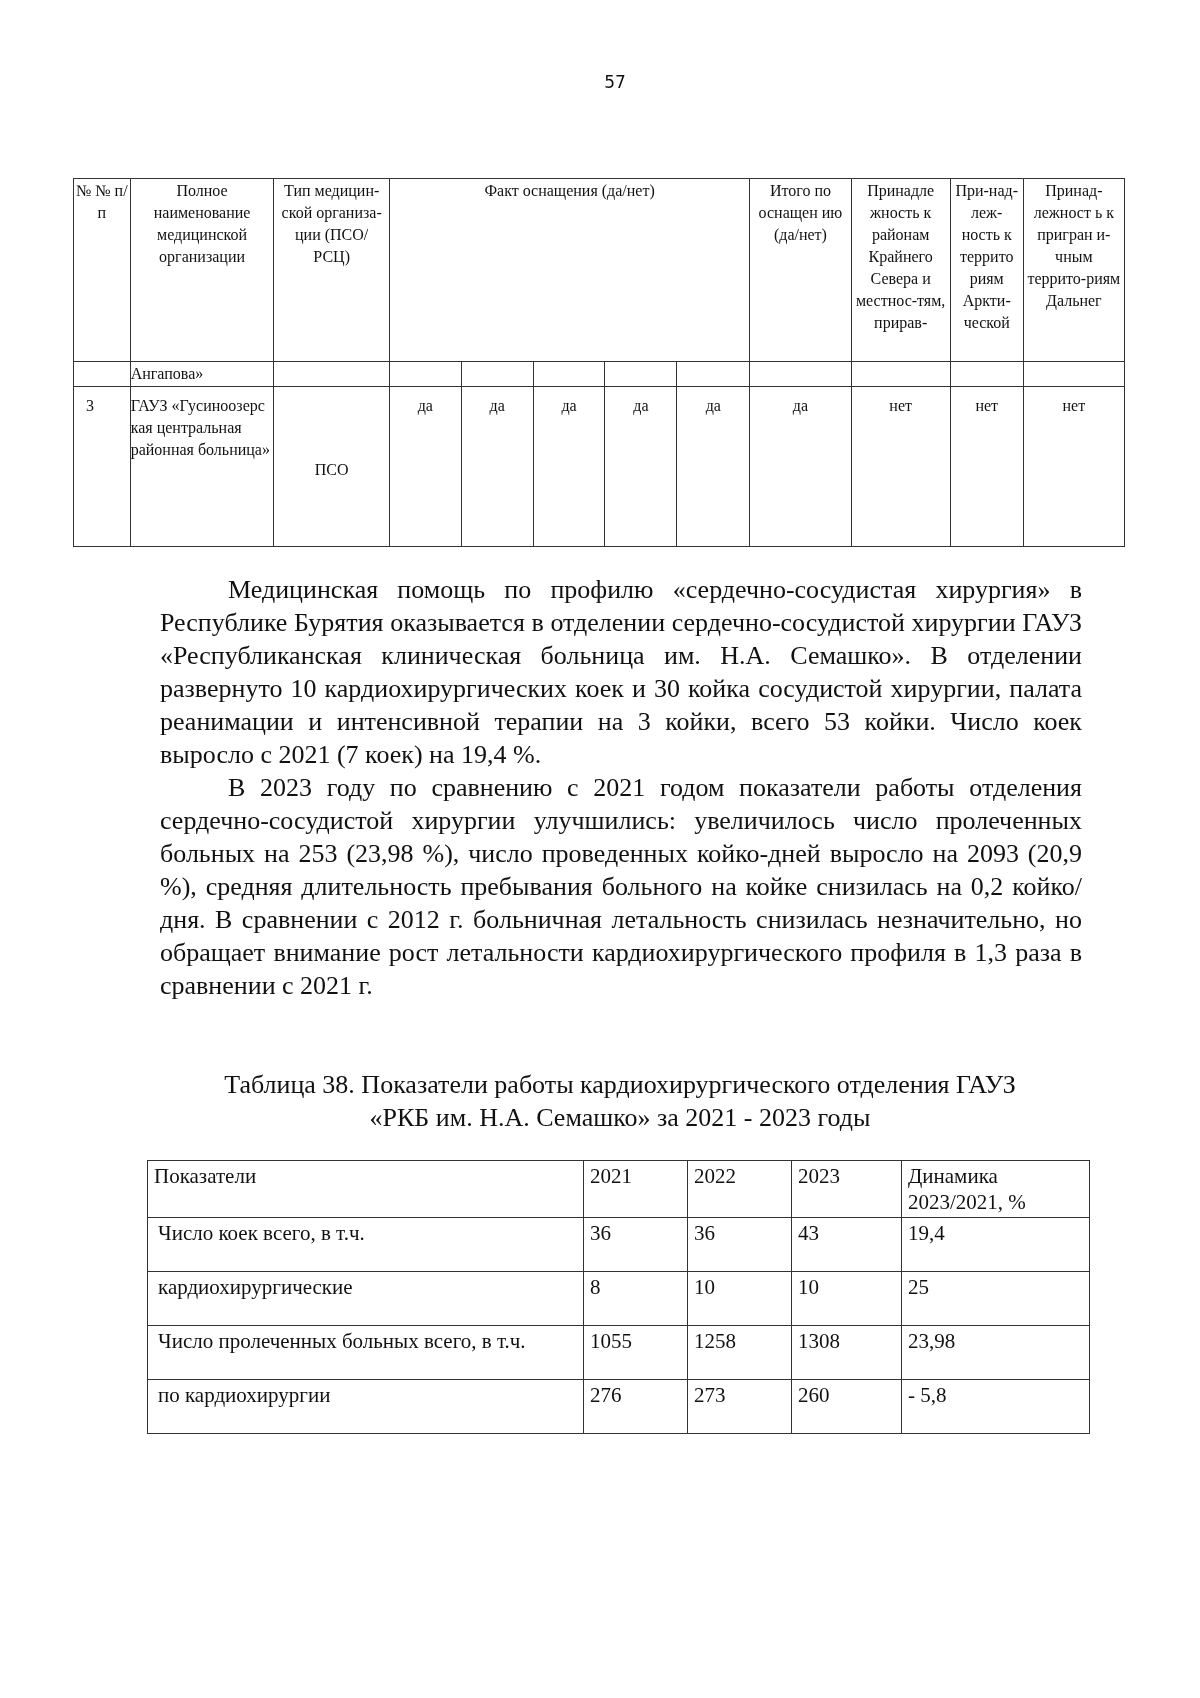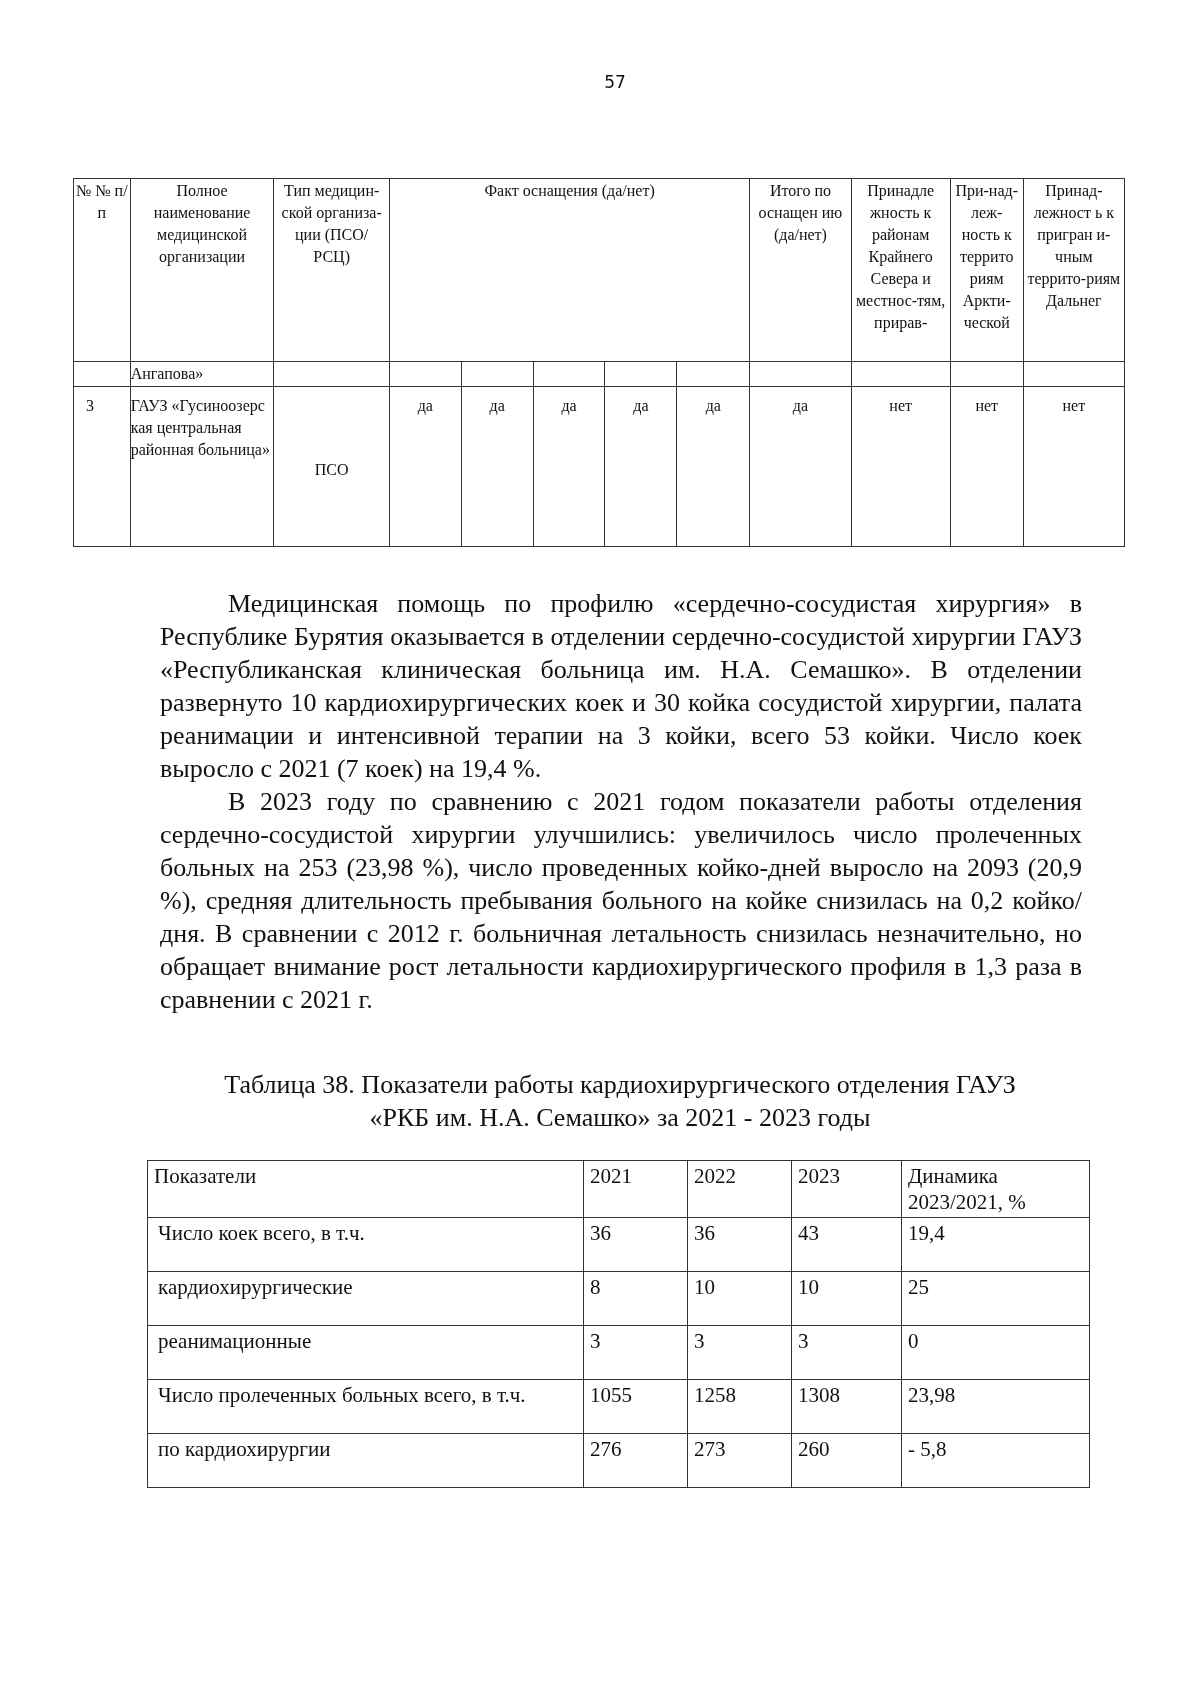--- a/index.html
+++ b/index.html
@@ -13,21 +13,21 @@
   .t1 .hdr td .clip { height: 180px; overflow: hidden; }
   .t1 .left { text-align: left; padding-left: 0; }
   .t1 .num { text-align: left; padding-left: 12px; }
   .t1 .cont td { height: 22px; }
   .t1 .row3 td { height: 150px; padding-top: 8px; }
   .t1 .row3 td.mid { vertical-align: middle; }
   .t1 .total td { height: 40px; padding-top: 6px; }
   .t1 .total td.label { vertical-align: middle; padding-top: 10px; }
 
   
-  .body-text { position: absolute; left: 160px; top: 573px; width: 922px; font-family: "Liberation Serif", serif; font-size: 26px; line-height: 33px; text-align: justify; margin-top: 14px; }
+  .body-text { position: absolute; left: 160px; top: 573px; width: 922px; font-family: "Liberation Serif", serif; font-size: 26px; line-height: 33px; text-align: justify; }
   .body-text p { margin: 0; text-indent: 68px; }
 
   
   .caption { position: absolute; left: 140px; top: 1068px; width: 960px; text-align: center; font-family: "Liberation Serif", serif; font-size: 26px; line-height: 33px; }
 
   
   .t2 { position: absolute; left: 147px; top: 1160px; width: 942px; border-collapse: collapse; table-layout: fixed; font-family: "Liberation Serif", serif; font-size: 21px; line-height: 26px; }
   .t2 td { border: 1.5px solid #333; vertical-align: top; text-align: left; padding: 2px 6px; height: 49px; }
   .t2 td.lbl { text-align: left; padding-left: 10px; }
   .t2 .head td { height: 52px; }
@@ -144,27 +144,20 @@
     <td>19,4</td>
   </tr>
   <tr>
     <td class="lbl">кардиохирургические</td>
     <td>8</td>
     <td>10</td>
     <td>10</td>
     <td>25</td>
   </tr>
   <tr>
-    <td class="lbl">реанимационные</td>
-    <td>3</td>
-    <td>3</td>
-    <td>3</td>
-    <td>0</td>
-  </tr>
-  <tr>
     <td class="lbl">Число пролеченных больных всего, в т.ч.</td>
     <td>1055</td>
     <td>1258</td>
     <td>1308</td>
     <td>23,98</td>
   </tr>
   <tr>
     <td class="lbl">по кардиохирургии</td>
     <td>276</td>
     <td>273</td>

